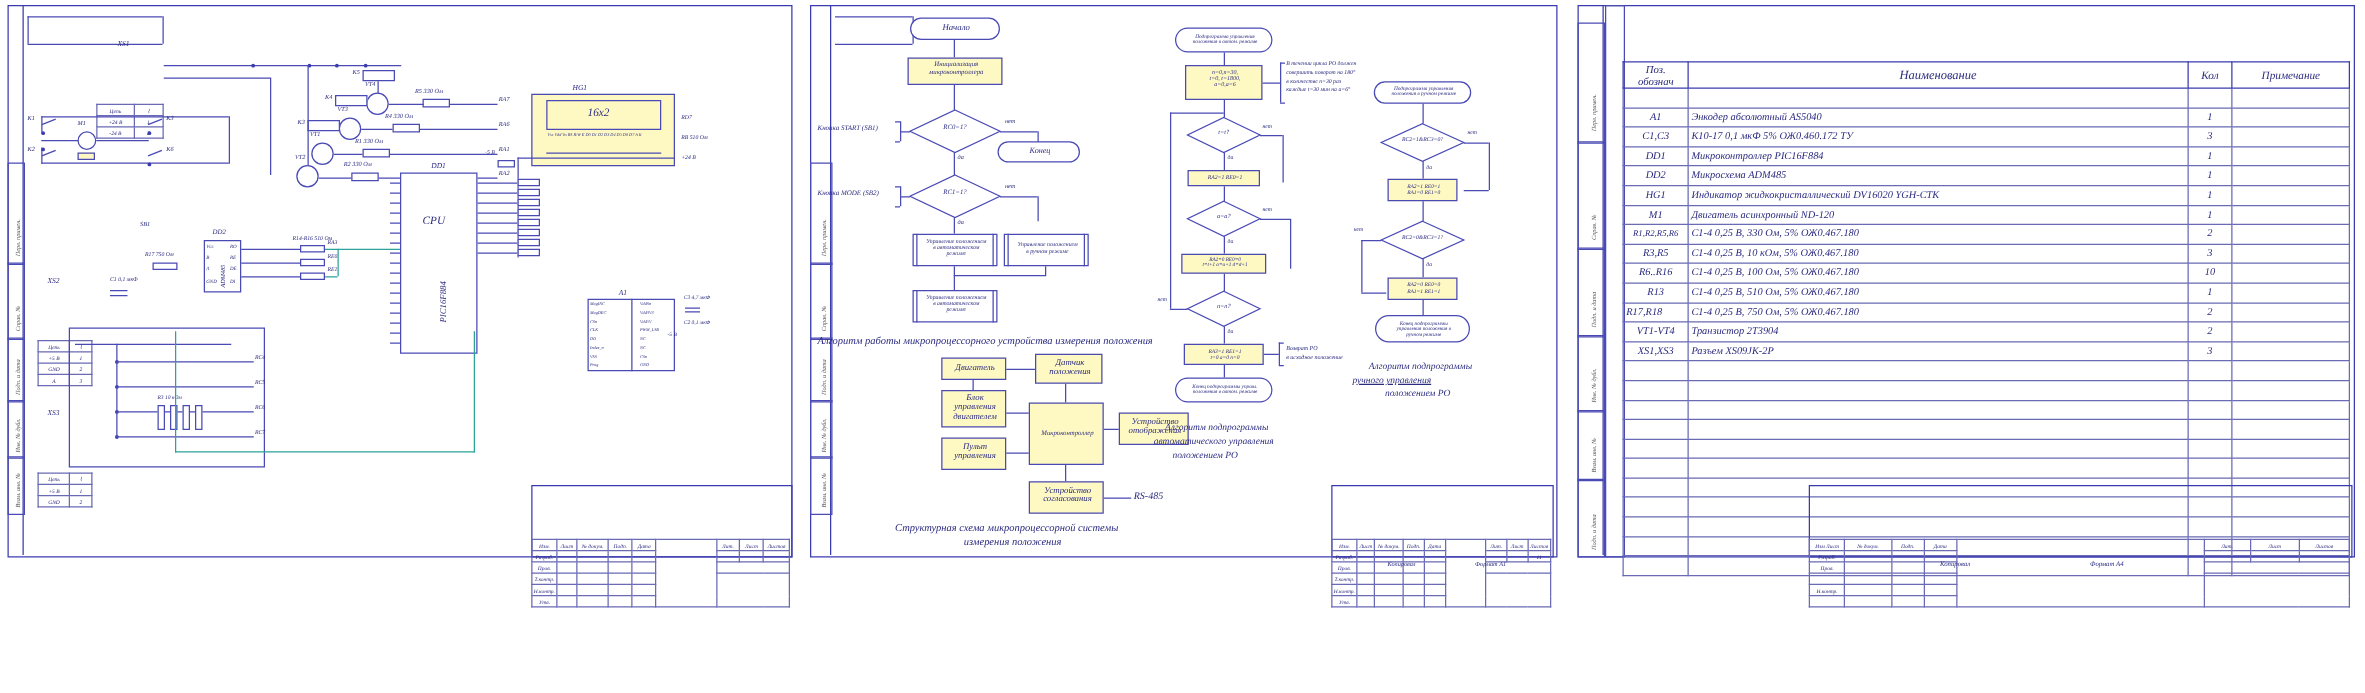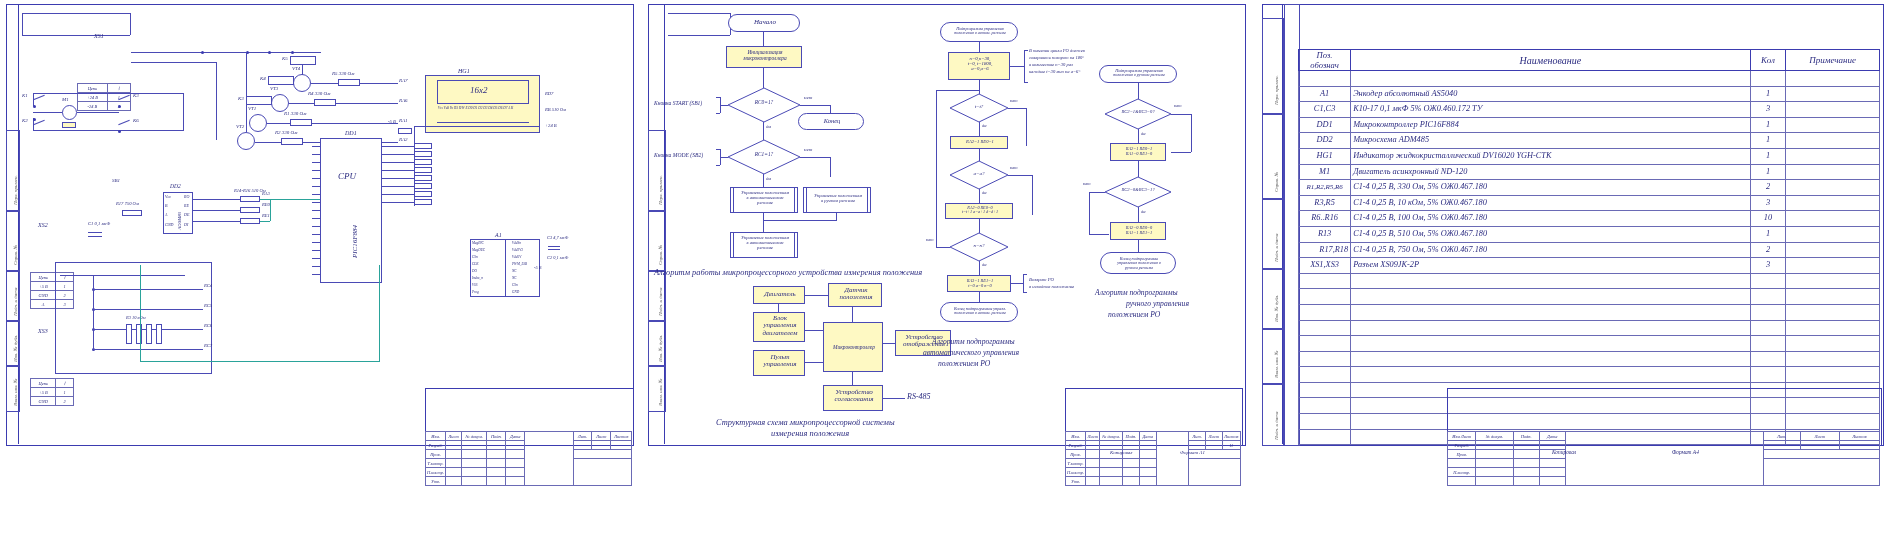--- a/index.html
+++ b/index.html
@@ -603,21 +603,21 @@
     <span class="t" style="left:501px;top:210px;font-size:4.6px;">да</span>
     <div class="ln" style="left:498px;top:207px;width:1px;height:15px;"></div>
     <div class="box" style="left:470px;top:222px;width:56px;height:18px;">
       <span class="tc" style="left:0;top:3px;width:56px;font-size:4.4px;">RA2=0 RE0=0<br>RA1=1 RE1=1</span>
     </div>
     <div class="ln" style="left:498px;top:240px;width:1px;height:12px;"></div>
     <div class="term" style="left:460px;top:252px;width:76px;height:22px;">
       <span class="tc" style="left:0;top:4px;width:76px;font-size:4.2px;">Конец подпрограммы<br>управления положения в<br>ручном режиме</span>
     </div>
     <span class="cap" style="left:455px;top:288px;font-size:7.6px;">Алгоритм подпрограммы</span>
-    <span class="cap" style="left:486px;top:299px;font-size:7.6px;">ручного управления</span>
+    <span class="cap" style="left:442px;top:299px;font-size:7.6px;text-decoration:underline;">ручного управления</span>
     <span class="cap" style="left:468px;top:310px;font-size:7.6px;">положением РО</span>
 
     <div class="frame" style="left:425px;top:388px;width:176px;height:56px;"></div>
     <div class="tbl" style="left:425px;top:388px;">
       <table class="tb" style="width:176px;">
         <tbody>
             <tr>
           <td style="width:12px;">Изм.</td>
           <td style="width:12px;">Лист</td>
           <td style="width:24px;">№ докум.</td>
@@ -765,22 +765,28 @@
               <td style="text-align:center;">10</td>
               <td></td>
             </tr>
           <tr>
               <td style="text-align:center;">R13</td>
               <td>С1-4  0,25 В,  510 Ом,  5%  ОЖ0.467.180</td>
               <td style="text-align:center;">1</td>
               <td></td>
             </tr>
           <tr>
-              <td style="text-align:right;">R17,R18</td>
+              <td style="text-align:left;">R17,R18</td>
               <td>С1-4  0,25 В,  750 Ом,  5%  ОЖ0.467.180</td>
+              <td style="text-align:center;">2</td>
+              <td></td>
+            </tr>
+          <tr>
+              <td style="text-align:center;">VT1-VT4</td>
+              <td>Транзистор 2Т3904</td>
               <td style="text-align:center;">2</td>
               <td></td>
             </tr>
           <tr>
               <td style="text-align:center;">XS1,XS3</td>
               <td>Разъем  XS09JK-2P</td>
               <td style="text-align:center;">3</td>
               <td></td>
             </tr>
           <tr>

